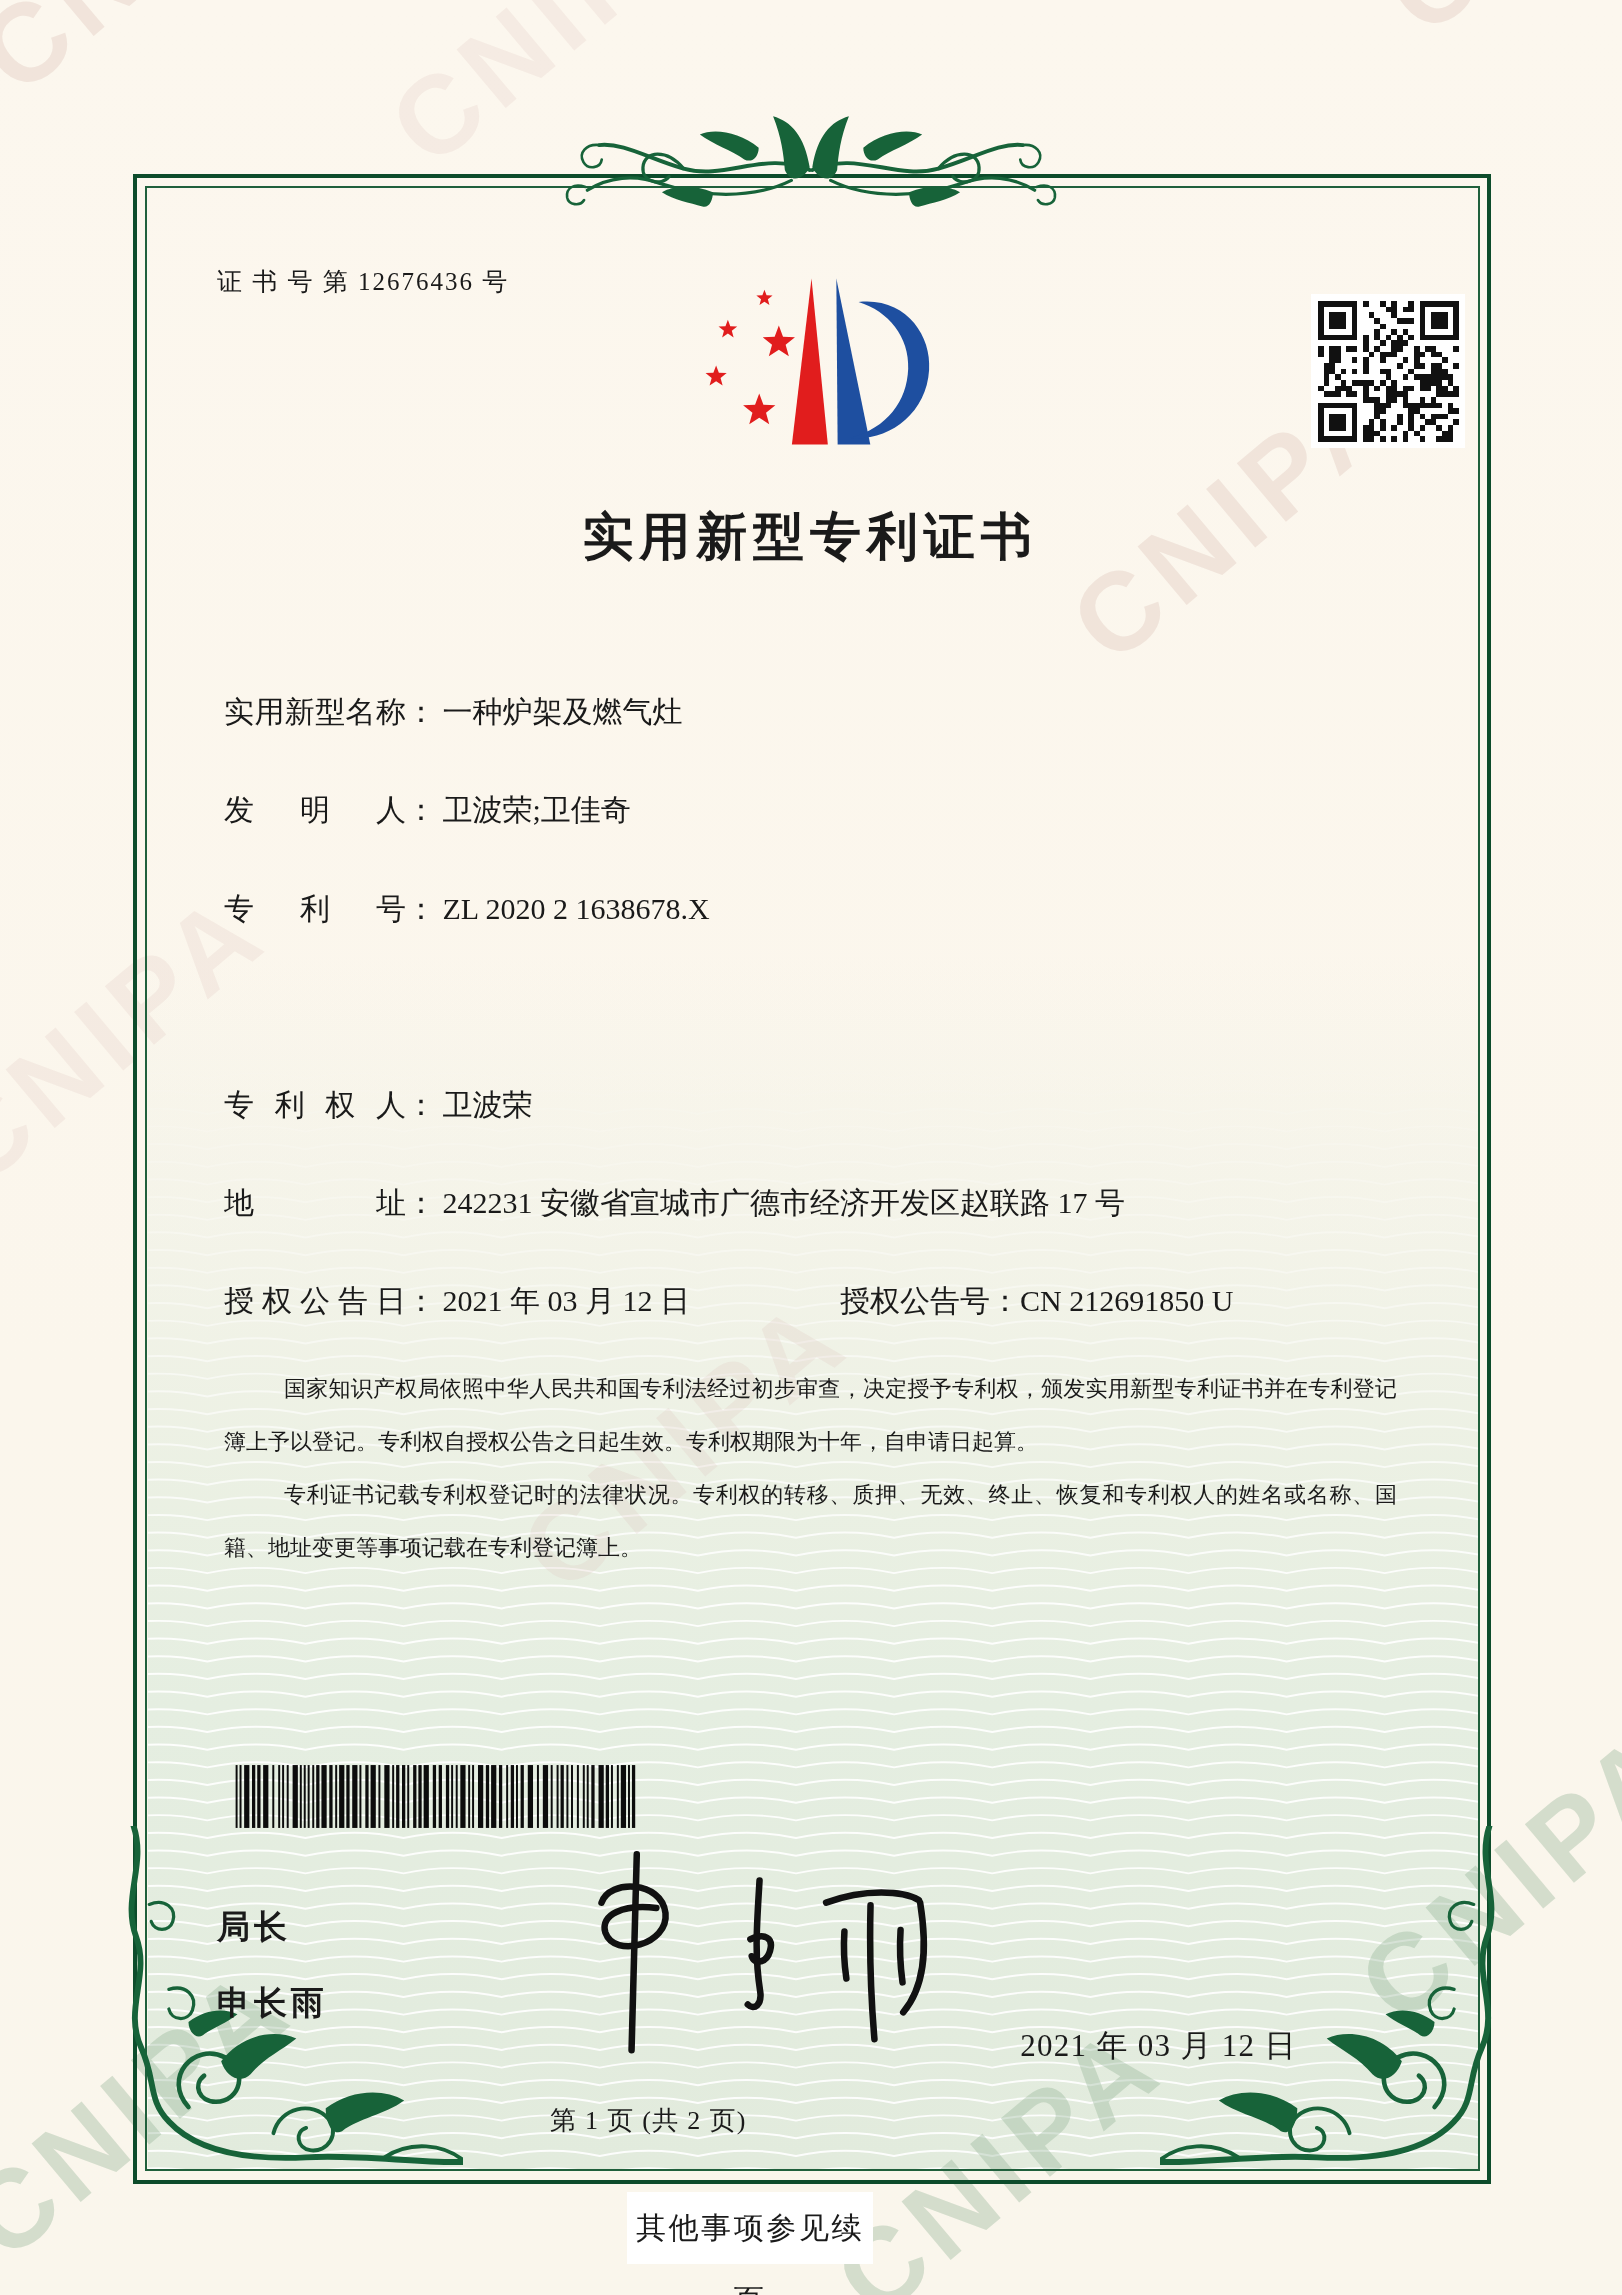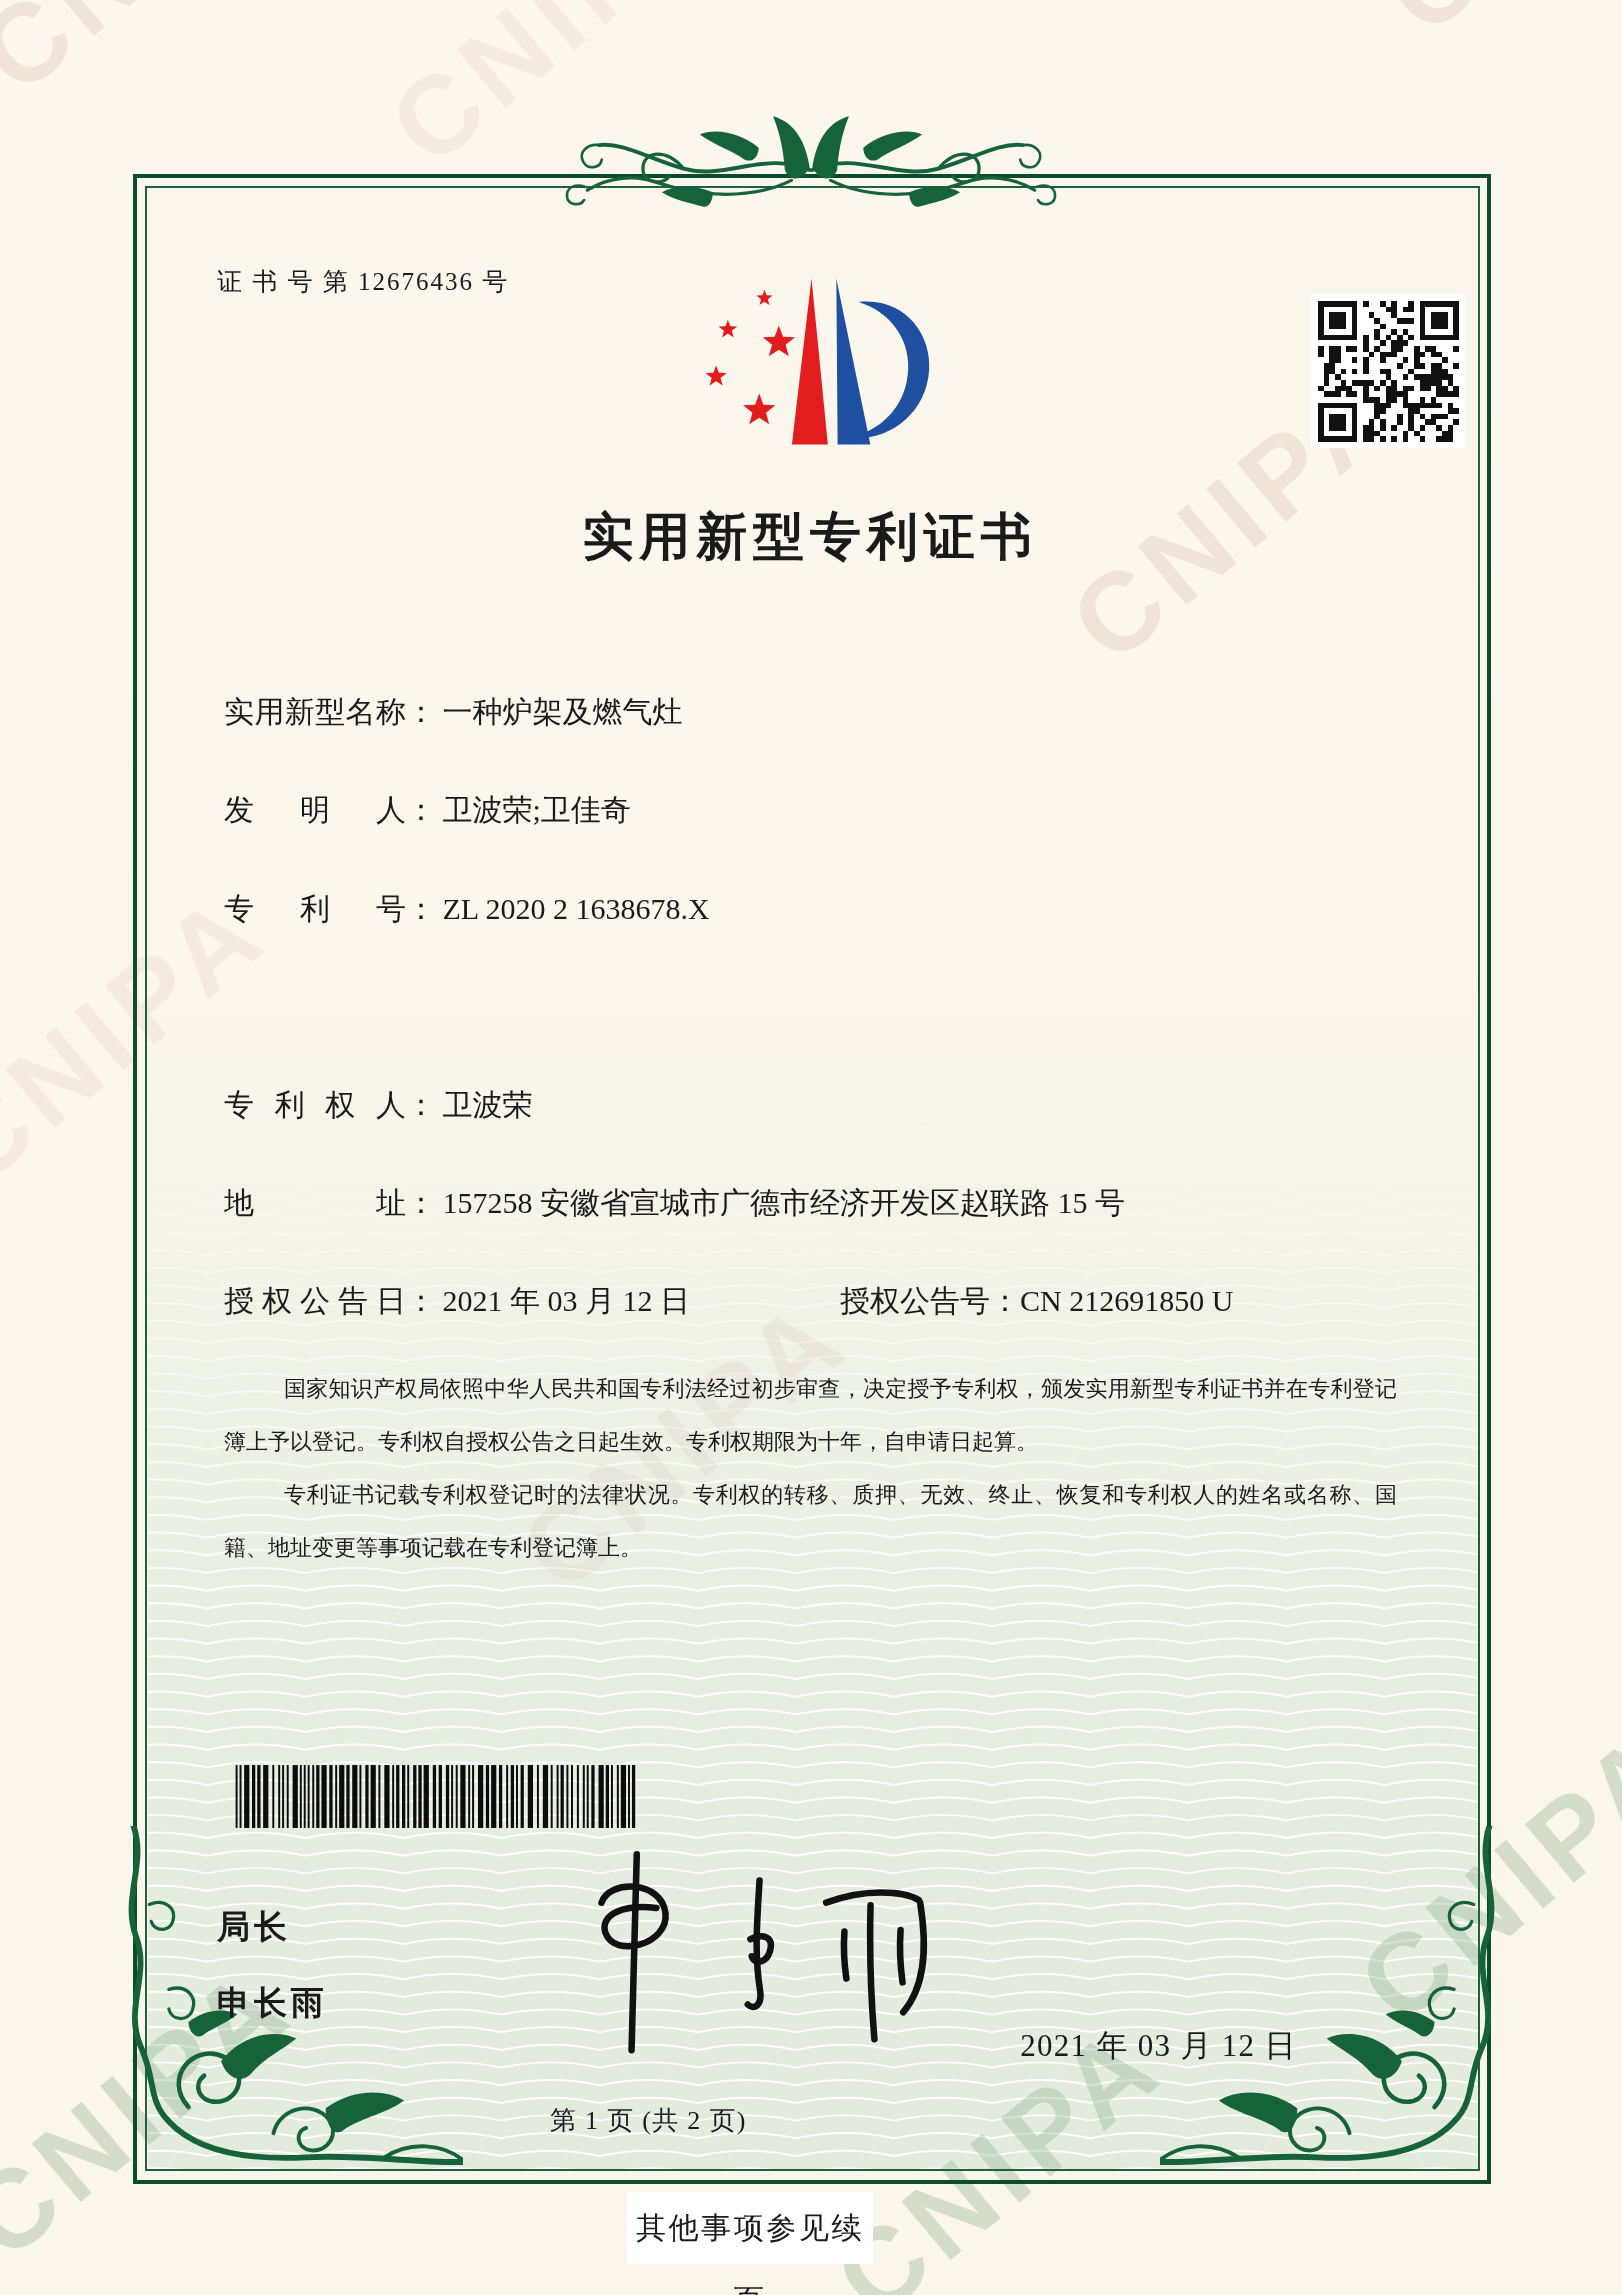--- a/index.html
+++ b/index.html
@@ -514,21 +514,21 @@
   <div class="abs frow" style="top:790px;">
     <span class="flabel">发明人</span><span class="fcolon">：</span><span class="fvalue">卫波荣;卫佳奇</span>
   </div>
   <div class="abs frow" style="top:889px;">
     <span class="flabel">专利号</span><span class="fcolon">：</span><span class="fvalue">ZL 2020 2 1638678.X</span>
   </div>
   <div class="abs frow" style="top:1085px;">
     <span class="flabel">专利权人</span><span class="fcolon">：</span><span class="fvalue">卫波荣</span>
   </div>
   <div class="abs frow" style="top:1183px;">
-    <span class="flabel">地址</span><span class="fcolon">：</span><span class="fvalue">157258 安徽省宣城市广德市经济开发区赵联路 15 号</span>
+    <span class="flabel">地址</span><span class="fcolon">：</span><span class="fvalue">242231 安徽省宣城市广德市经济开发区赵联路 17 号</span>
   </div>
   <div class="abs frow" style="top:1281px;">
     <span class="flabel">授权公告日</span><span class="fcolon">：</span><span class="fvalue">2021 年 03 月 12 日</span>
     <span class="fpair2"><span>授权公告号</span><span>：</span><span>CN 212691850 U</span></span>
   </div>
 
   <div class="abs paras">
     <p>国家知识产权局依照中华人民共和国专利法经过初步审查，决定授予专利权，颁发实用新型专利证书并在专利登记簿上予以登记。专利权自授权公告之日起生效。专利权期限为十年，自申请日起算。</p>
     <p>专利证书记载专利权登记时的法律状况。专利权的转移、质押、无效、终止、恢复和专利权人的姓名或名称、国籍、地址变更等事项记载在专利登记簿上。</p>
   </div>

